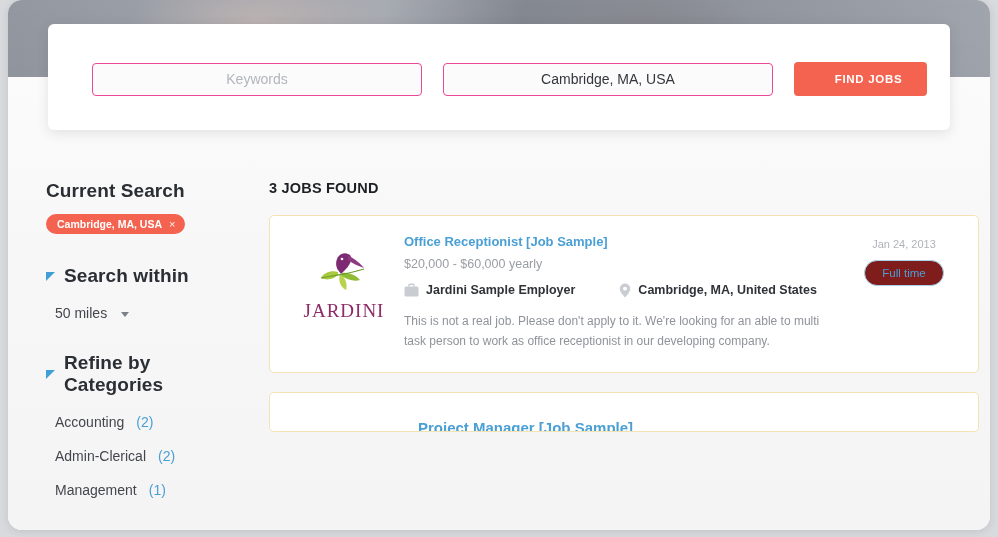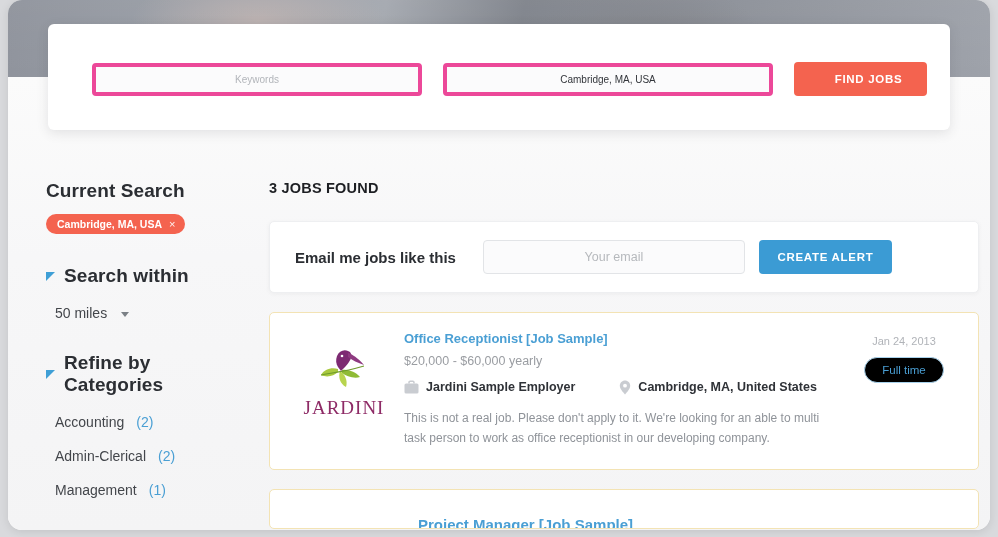--- a/index.html
+++ b/index.html
@@ -45,25 +45,25 @@
     border-radius: 6px;
     box-shadow: 0 3px 12px rgba(60,62,70,0.13);
     z-index: 5;
   }
   .search-row {
     position: absolute; left: 0; right: 0; top: 38px;
     display: flex; align-items: center;
   }
   .sfield {
     height: 33px;
-    border: 4px solid #ec4899;
+    border: 1px solid #ec4899;
     background: #fbfbfc;
     border-radius: 4px;
     display: flex; align-items: center; justify-content: center;
-    font-size: 10px;
+    font-size: 14px;
   }
   #keywords-input { margin-left: 44px; width: 330px; color: #b2b5ba; }
   #location-input { margin-left: 21px; width: 330px; color: #33363b; }
   #find-jobs-button {
     margin-left: 21px; width: 133px; height: 34px;
     background: #f4634f;
     color: #ffffff;
     border: none; border-radius: 4px;
     font-size: 11.5px; font-weight: bold; letter-spacing: 0.7px;
     cursor: pointer;
@@ -186,21 +186,21 @@
   }
   .job-side {
     position: absolute; right: 22px; top: 22px;
     text-align: center; width: 104px;
   }
   .job-date { font-size: 11px; color: #b0b3b8; }
   .job-type-badge {
     margin-top: 10px; display: inline-block;
     border: 1px solid #a8d2ec; color: #4a9fd4;
     border-radius: 16px; padding: 6px 17px;
-    font-size: 11.5px; background: #000000;
+    font-size: 11.5px; background: #7f1d1d;
   }
   .job-card-next {
     margin-top: 19px; height: 40px;
     background: #ffffff; border: 1px solid #f3e3b4;
     border-radius: 5px; position: relative; overflow: hidden;
   }
   .next-title {
     position: absolute; left: 148px; top: 26px;
     font-size: 15px; font-weight: bold; color: #4a9fd4; text-align: right;
   }
@@ -268,25 +268,20 @@
         <span class="tri"></span>
         <span class="side-title">Refine by Job Type</span>
       </div>
     </div>
   </div>
 
   <div id="main">
 
     <div id="jobs-found-heading">3 JOBS FOUND</div>
 
-    <div id="alert-box">
-      <div id="alert-label">Email me jobs like this</div>
-      <div id="email-input">Your email</div>
-      <button id="create-alert-button">CREATE ALERT</button>
-    </div>
 
     <div class="job-card">
 
       <div class="job-logo">
         <svg width="68" height="46" viewBox="0 0 68 46">
           <path d="M38 6 C34 4 29 6 27 11 C25.5 15 26 19 28 22 L31 26 L35 22 C40 17 43 11 40 7 Z" fill="#7d2a72"></path>
           <path d="M38 8 C42 9 48 13 54 20 C48 18 42 15 38 12 Z" fill="#8e3a80"></path>
           <circle cx="32" cy="11" r="1.3" fill="#ffffff"></circle>
           <path d="M28 24 C22 22 14 24 11 30 C17 33 24 31 28 27 Z" fill="#a9c93f"></path>
           <path d="M30 26 C28 32 30 39 36 42 C38 36 35 29 30 26 Z" fill="#b8d44e"></path>

